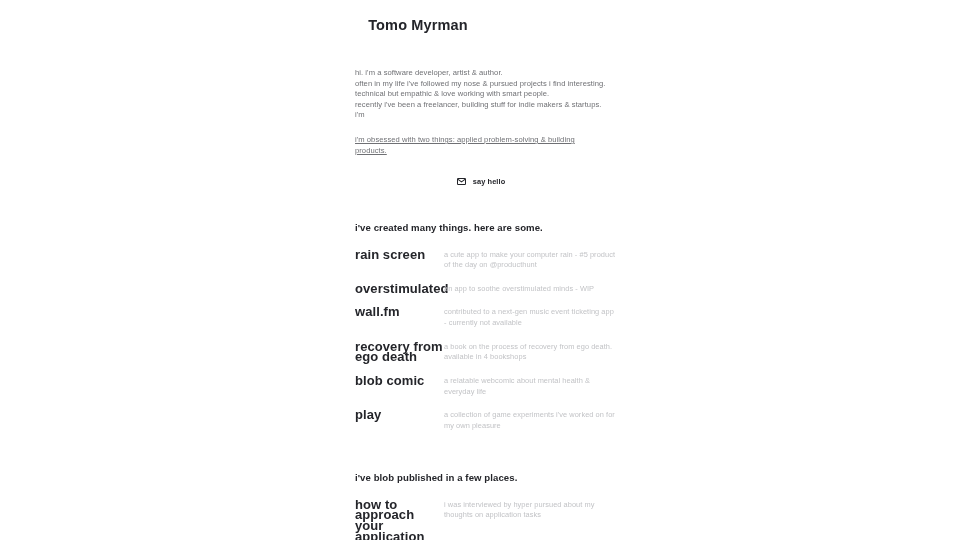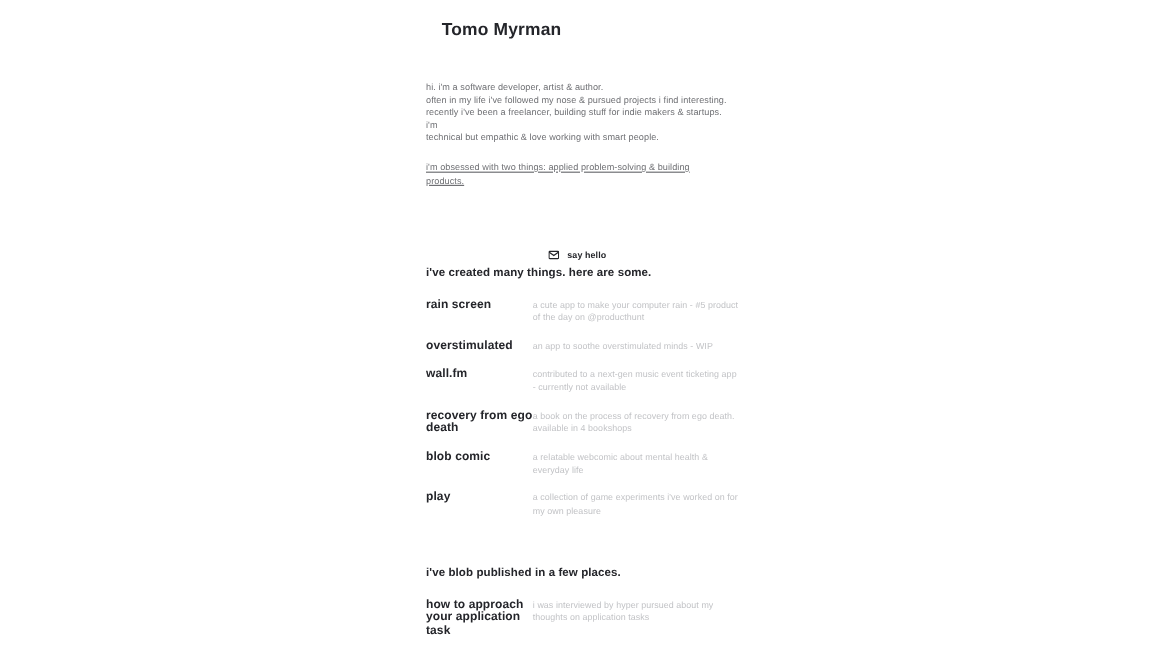--- a/index.html
+++ b/index.html
@@ -63,21 +63,20 @@
   }
 
   
   .say-hello-wrap {
     position: absolute;
     top: 177px;
     left: 0;
     width: 252px;
     display: flex;
     justify-content: center;
-    margin-top: 31px;
   }
   .say-hello {
     display: inline-flex;
     align-items: center;
     gap: 7px;
     text-decoration: none;
     cursor: pointer;
   }
   .mail-icon {
     width: 9px;
@@ -112,21 +111,21 @@
   .row {
     display: flex;
     align-items: flex-start;
     margin-bottom: 13px;
   }
   .row:last-child { margin-bottom: 0; }
 
   .row-name {
     flex: 0 0 89px;
     width: 89px;
-    font-size: 10px;
+    font-size: 13px;
     font-weight: 700;
     color: #24252a;
     line-height: 10.8px;
     letter-spacing: 0.08px;
   }
   .row-desc {
     flex: 1 1 auto;
     font-size: 7.4px;
     font-weight: 400;
     color: #c2c3c6;
@@ -141,22 +140,22 @@
 
   <div class="site-header">
     <h1 class="site-title">Tomo Myrman</h1>
   </div>
 
   <div class="content">
 
     <div class="intro">
       <p>hi. i'm a software developer, artist &amp; author.</p>
       <p>often in my life i've followed my nose &amp; pursued projects i find interesting.</p>
+      <p>technical but empathic &amp; love working with smart people.</p>
       <p>recently i've been a freelancer, building stuff for indie makers &amp; startups. i'm</p>
-      <p>technical but empathic &amp; love working with smart people.</p>
       <p class="gap">i'm obsessed with two things: applied problem-solving &amp; building products.</p>
     </div>
 
     <div class="say-hello-wrap">
       <a class="say-hello" href="#">
         <svg class="mail-icon" viewBox="0 0 16 16" aria-hidden="true">
           <rect x="0.9" y="2.6" width="14.2" height="10.8" rx="1.2" fill="none" stroke="#24252a" stroke-width="1.8"></rect>
           <path d="M1.8 4.2 L8 8.8 L14.2 4.2" fill="none" stroke="#24252a" stroke-width="1.8" stroke-linecap="round" stroke-linejoin="round"></path>
         </svg>
         <span class="say-hello-label">say hello</span>

